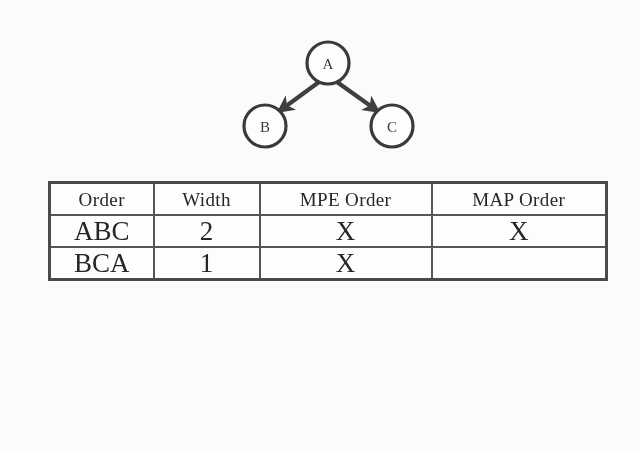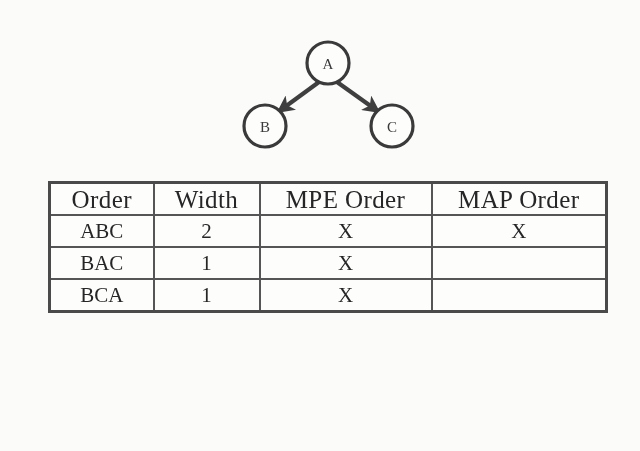--- a/index.html
+++ b/index.html
@@ -69,28 +69,28 @@
     background: #fdfdfc;
     border: 3px solid #4a4a4a;
   }
   table#order-table td,
   table#order-table th {
     border: 2px solid #555555;
     height: 30px;
     text-align: center;
     vertical-align: middle;
     font-weight: normal;
-    font-size: 21px;
+    font-size: 27px;
     line-height: 1;
     color: #262626;
     padding: 0 2px;
     background: #fdfdfc;
   }
   table#order-table th {
-    font-size: 25px;
+    font-size: 19px;
     letter-spacing: 0.4px;
   }
   .col-order   { width: 104px; }
   .col-width   { width: 106px; }
   .col-mpe     { width: 172px; }
   .col-map     { width: 175px; }
 
   .cell-width-val,
   .cell-mark {
     font-weight: bold;
@@ -150,26 +150,20 @@
         </tr>
       </thead>
       <tbody>
         <tr>
           <td class="cell-order">ABC</td>
           <td class="cell-width-val">2</td>
           <td class="cell-mark">X</td>
           <td class="cell-mark">X</td>
         </tr>
         <tr>
-          <td class="cell-order">BAC</td>
-          <td class="cell-width-val">1</td>
-          <td class="cell-mark">X</td>
-          <td class="cell-mark"></td>
-        </tr>
-        <tr>
           <td class="cell-order">BCA</td>
           <td class="cell-width-val">1</td>
           <td class="cell-mark">X</td>
           <td class="cell-mark"></td>
         </tr>
       </tbody>
     </table>
   </div>
 
 </div>

